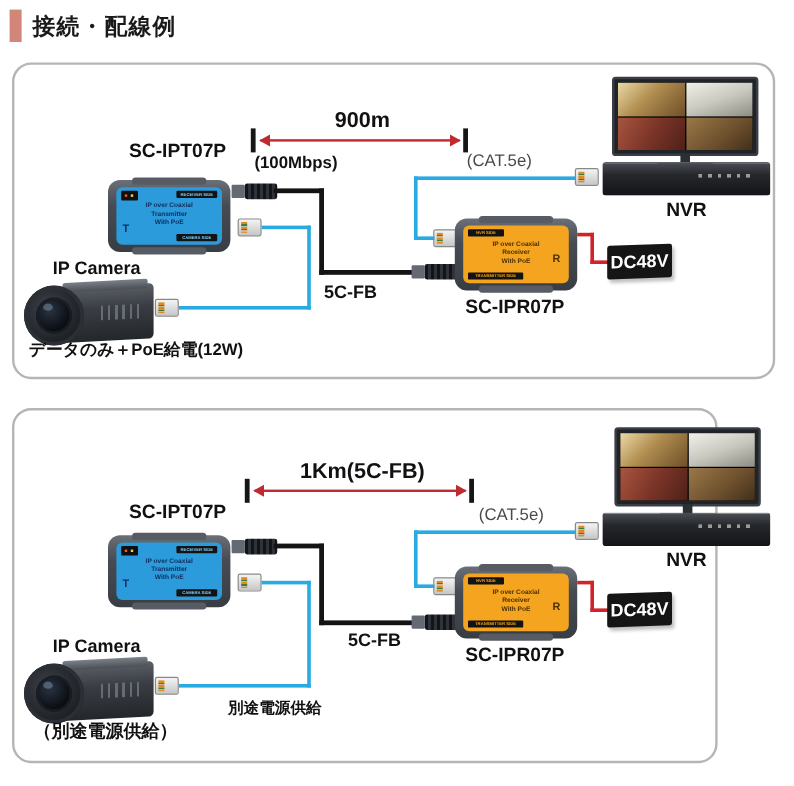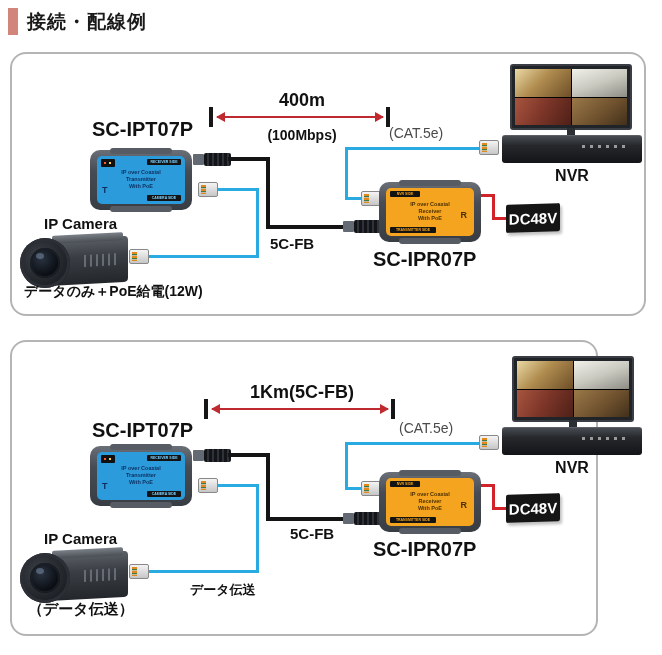--- a/index.html
+++ b/index.html
@@ -14,23 +14,23 @@
   .page-title { font-size:19px; font-weight:bold; color:#1a1a1a; letter-spacing:1px; }
 
   
   .panel { position:absolute; background:#fff; border:2px solid #b5b5b5; border-radius:16px; }
   #p1 { left:10px; top:52px;  width:636px; height:264px; }
   #p2 { left:10px; top:340px; width:588px; height:296px; }
 
   
   .lbl { position:absolute; font-weight:bold; color:#111; white-space:nowrap; }
   .dist-label { font-size:18px; text-align:center; }
-  .dist-sub   { font-size:14px; text-align:center; }
+  .dist-sub   { font-size:14px; }
   #p2 .dist-sub { font-size:13px; }
-  .tx-name, .rx-name { font-size:20px; width:112px; text-align:left; }
+  .tx-name, .rx-name { font-size:16px; width:112px; text-align:center; }
   .coax-label { font-size:15px; }
   .cat5e { position:absolute; font-size:14px; color:#4a4a4a; white-space:nowrap; }
   .cam-name { font-size:15px; }
   .nvr-name { font-size:16px; width:80px; text-align:center; }
   .note { font-size:14px; }
   #p2 .note { font-size:15px; }
   .cable-note { font-size:13px; }
 
   
   .cable { position:absolute; }
@@ -206,21 +206,21 @@
 <body>
 
 <div class="page">
 
   <div class="title-row">
     <span class="accent"></span>
     <span class="page-title">接続・配線例</span>
   </div>
 
   <section class="panel" id="p1">
-    <span class="lbl dist-label">400m</span>
+    <span class="lbl dist-label">900m</span>
     <span class="bar bar-l"></span>
     <span class="bar bar-r"></span>
     <div class="arrow"></div>
     <span class="lbl dist-sub">(100Mbps)</span>
 
     <span class="lbl tx-name">SC-IPT07P</span>
     <div class="dev tx">
       <div class="dev-body"></div>
       <div class="dev-face">
         <div class="dev-led"></div>
@@ -321,30 +321,30 @@
     <div class="cable coax cx2"></div>
     <div class="cable coax cx3"></div>
     <div class="bnc bnc-r"></div>
     <span class="lbl coax-label">5C-FB</span>
 
     <div class="rj45 tx-port"></div>
     <div class="cable lan cy1"></div>
     <div class="cable lan cy2"></div>
     <div class="cable lan cy3"></div>
     <div class="rj45 cam-port"></div>
-    <span class="lbl cable-note">データ伝送</span>
+    <span class="lbl cable-note">別途電源供給</span>
 
     <span class="lbl cam-name">IP Camera</span>
     <div class="camera">
       <div class="cam-body"></div>
       <div class="cam-top"></div>
       <div class="cam-slots"></div>
       <div class="cam-lens"></div>
     </div>
-    <span class="lbl note">（データ伝送）</span>
+    <span class="lbl note">（別途電源供給）</span>
 
     <span class="cat5e">(CAT.5e)</span>
     <div class="cable lan cy4"></div>
     <div class="cable lan cy5"></div>
     <div class="cable lan cy6"></div>
     <div class="rj45 nvr-port"></div>
     <div class="rj45 rx-port"></div>
 
     <div class="monitor">
       <div class="mon-frame">

